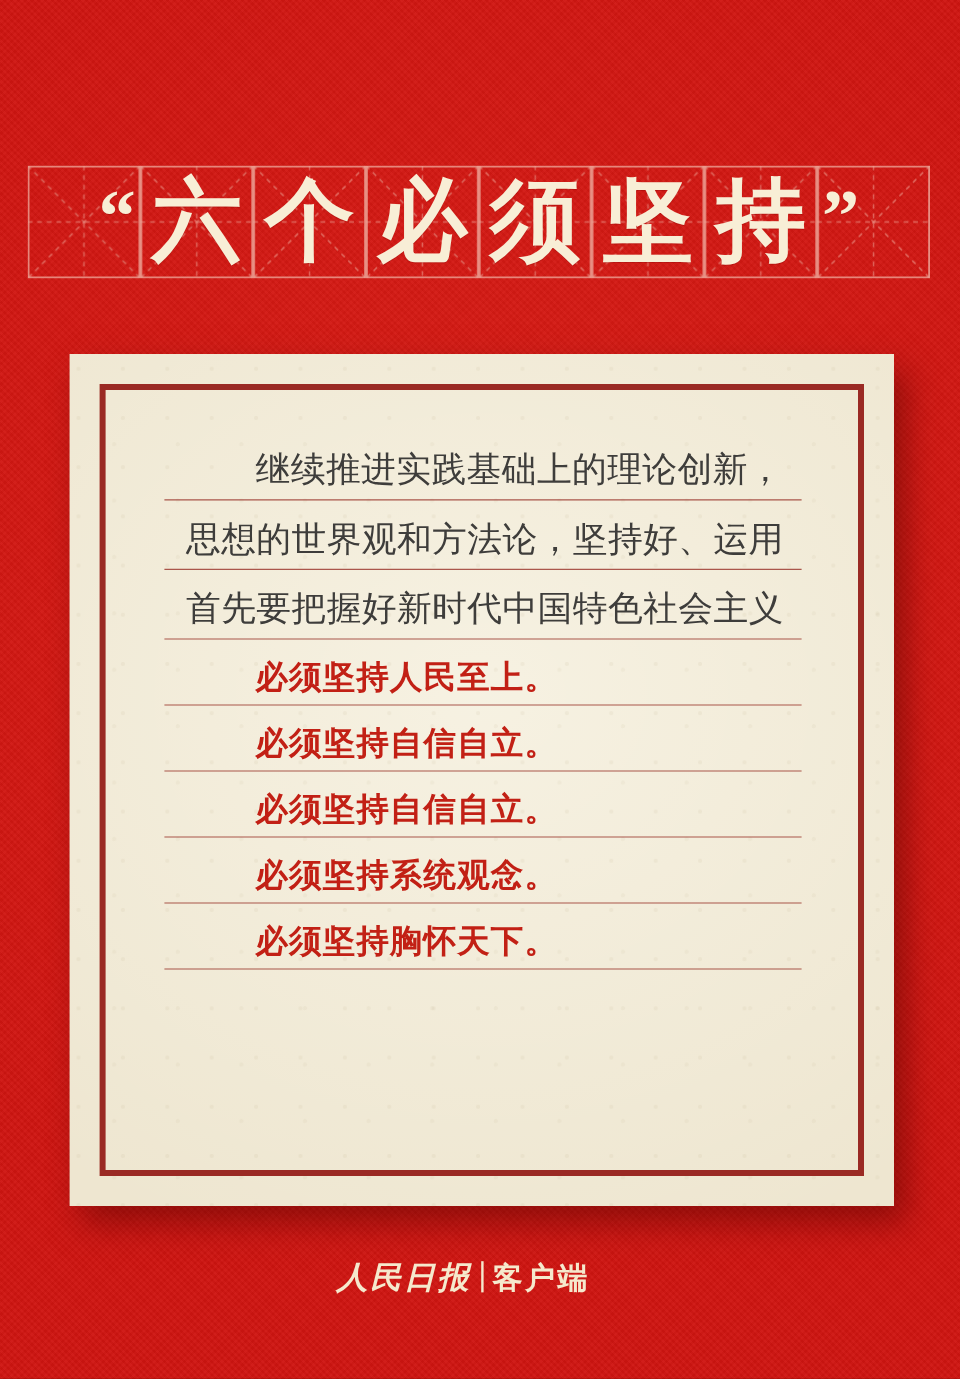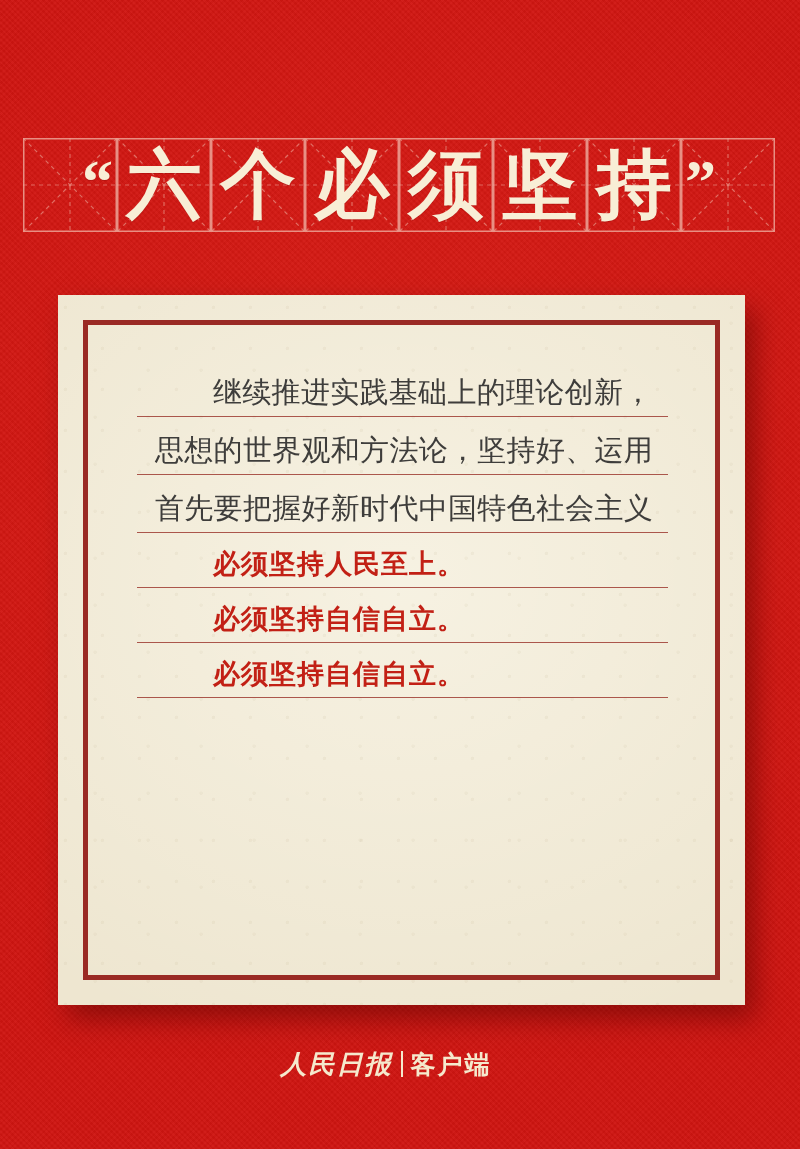--- a/index.html
+++ b/index.html
@@ -96,20 +96,22 @@
 
   <div class="card">
     <div class="card-frame"></div>
     <div class="rows">
       <div class="row p indent">继续推进实践基础上的理论创新，</div>
       <div class="row p">思想的世界观和方法论，坚持好、运用</div>
       <div class="row p">首先要把握好新时代中国特色社会主义</div>
       <div class="row item">必须坚持人民至上。</div>
       <div class="row item">必须坚持自信自立。</div>
       <div class="row item">必须坚持自信自立。</div>
+      <div class="row item">必须坚持系统观念。</div>
+      <div class="row item">必须坚持胸怀天下。</div>
     </div>
   </div>
 
   <div class="footer">
     <span class="brand-name">人民日报</span>
     <span class="brand-divider"></span>
     <span class="brand-suffix">客户端</span>
   </div>
 
 </div>

